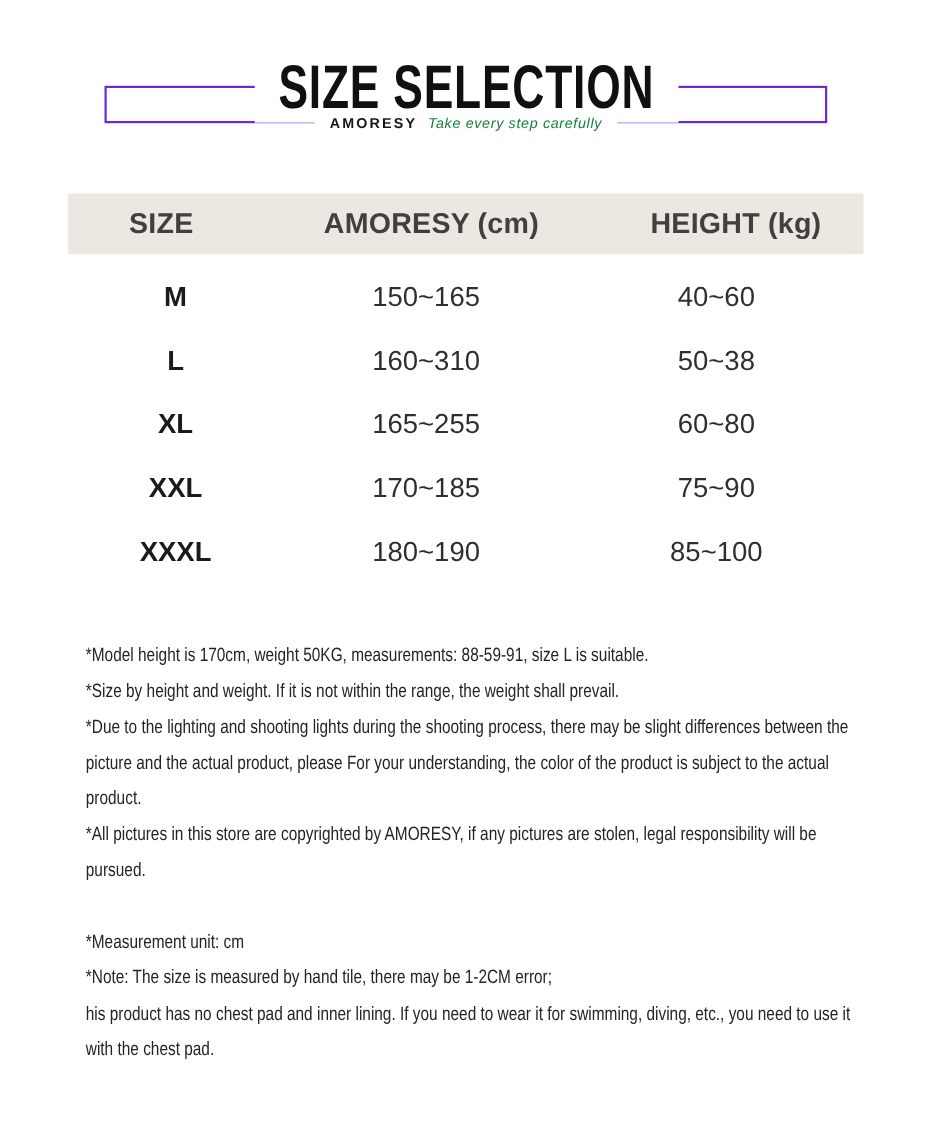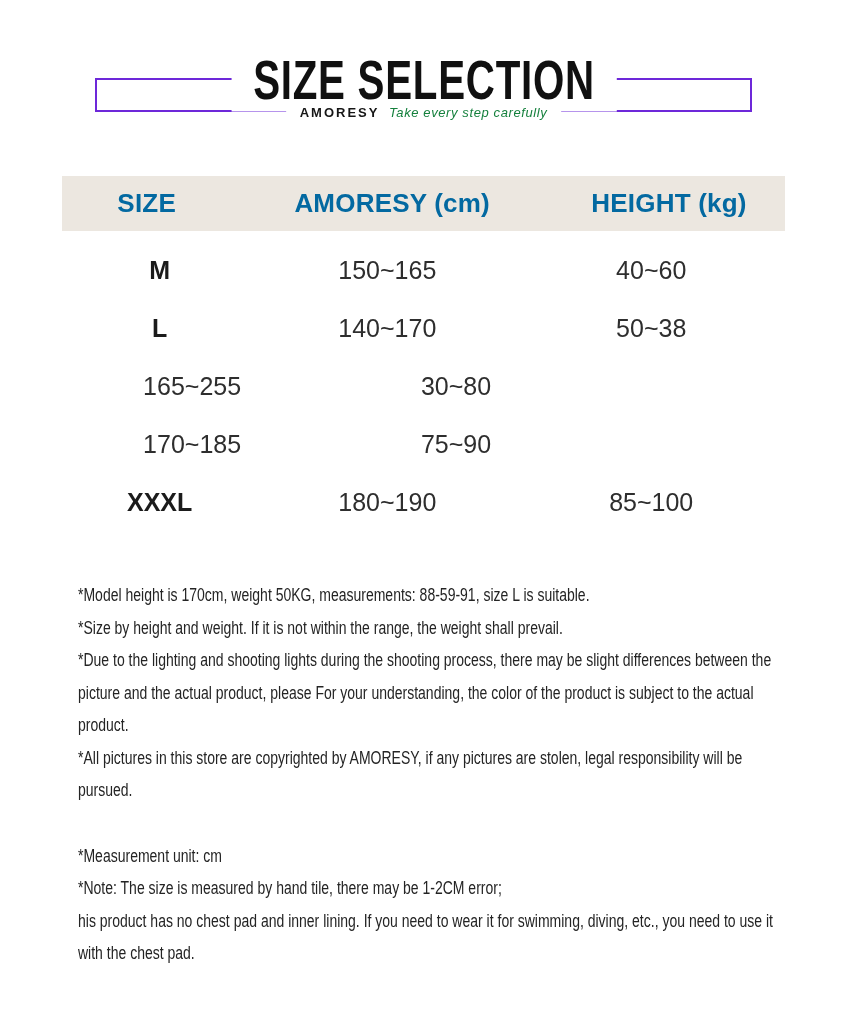--- a/index.html
+++ b/index.html
@@ -56,21 +56,21 @@
     margin: 64px auto 0;
     text-align: center;
   }
   .thead {
     display: flex;
     align-items: center;
     height: 55px;
     background: var(--table-header-bg, #ece7e0);
     font-weight: 700;
     font-size: 26px;
-    color: #0369a1;
+    color: #404040;
     letter-spacing: 0.2px;
     gap: 48px;
   }
   .c1 { width: 27%; }
   .c2 { width: 36%; }
   .c3 { width: 37%; }
   .tbody { margin-top: 10px; }
   .trow {
     display: flex;
     align-items: center;
@@ -116,28 +116,30 @@
       <div class="c3">HEIGHT (kg)</div>
     </div>
     <div class="tbody">
       <div class="trow">
         <div class="c1">M</div>
         <div class="c2">150~165</div>
         <div class="c3">40~60</div>
       </div>
       <div class="trow">
         <div class="c1">L</div>
-        <div class="c2">140~170</div>
+        <div class="c2">160~310</div>
         <div class="c3">50~38</div>
       </div>
       <div class="trow">
+        <div class="c1">XL</div>
         <div class="c2">165~255</div>
-        <div class="c3">30~80</div>
+        <div class="c3">60~80</div>
       </div>
       <div class="trow">
+        <div class="c1">XXL</div>
         <div class="c2">170~185</div>
         <div class="c3">75~90</div>
       </div>
       <div class="trow">
         <div class="c1">XXXL</div>
         <div class="c2">180~190</div>
         <div class="c3">85~100</div>
       </div>
     </div>
   </div>

